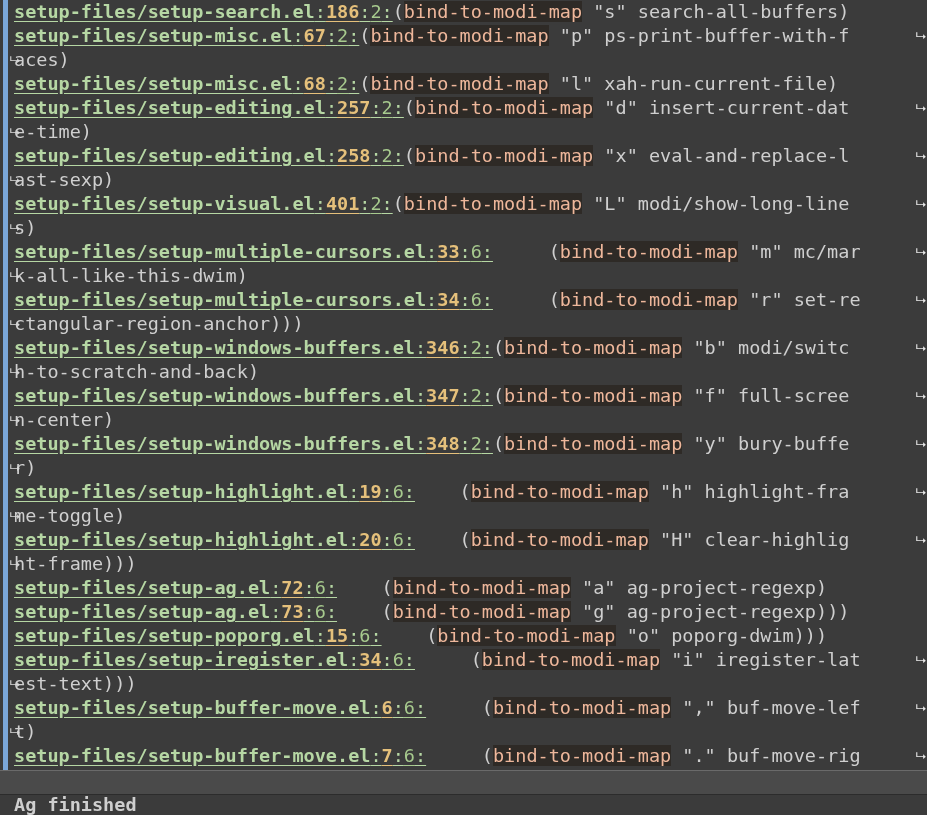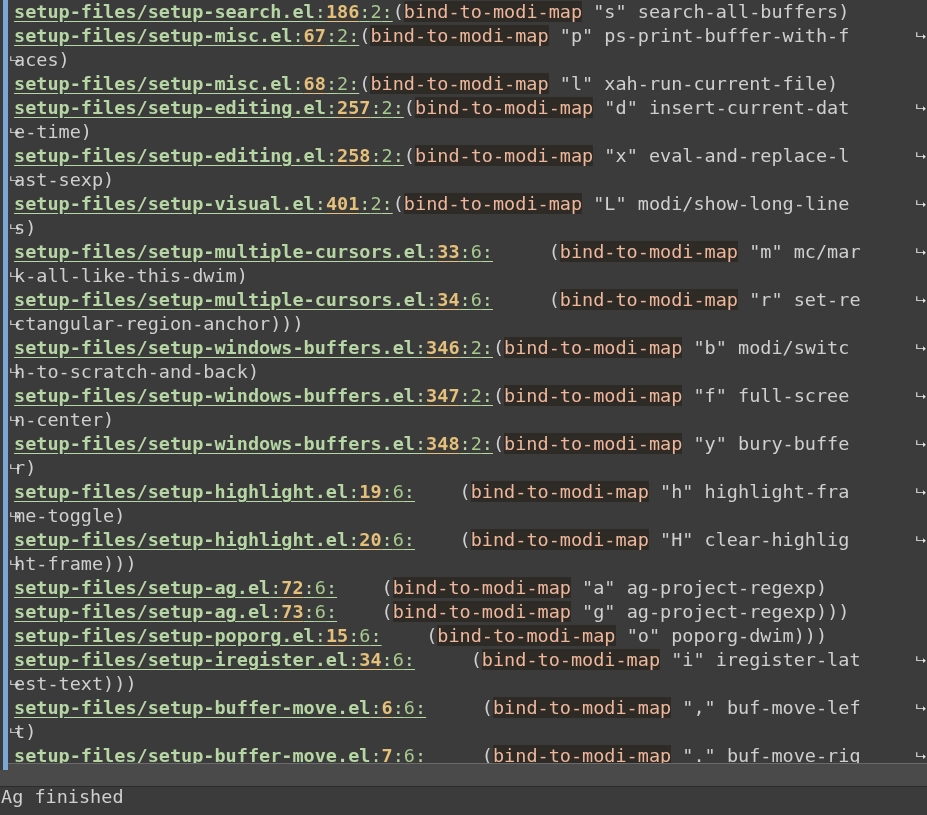--- a/index.html
+++ b/index.html
@@ -144,28 +144,29 @@
     top: 0;
   }
   #modeline .ml-right {
     position: absolute;
     right: 8px;
     top: 0;
   }
 
   
   #echo {
-    height: 28px;
+    height: 20px;
     line-height: 20px;
     background: #3b3b3b;
     color: #cfcfcf;
     font-size: 18.5px;
-    padding-left: 1px;
+    padding-left: 14px;
     white-space: pre;
     box-sizing: border-box;
+    font-weight: bold;
   }
 </style>
 </head>
 <body>
 
 <div id="frame">
 
   <div id="fringe-gutter"></div>
   <div id="fringe-scrollbar"></div>
 

